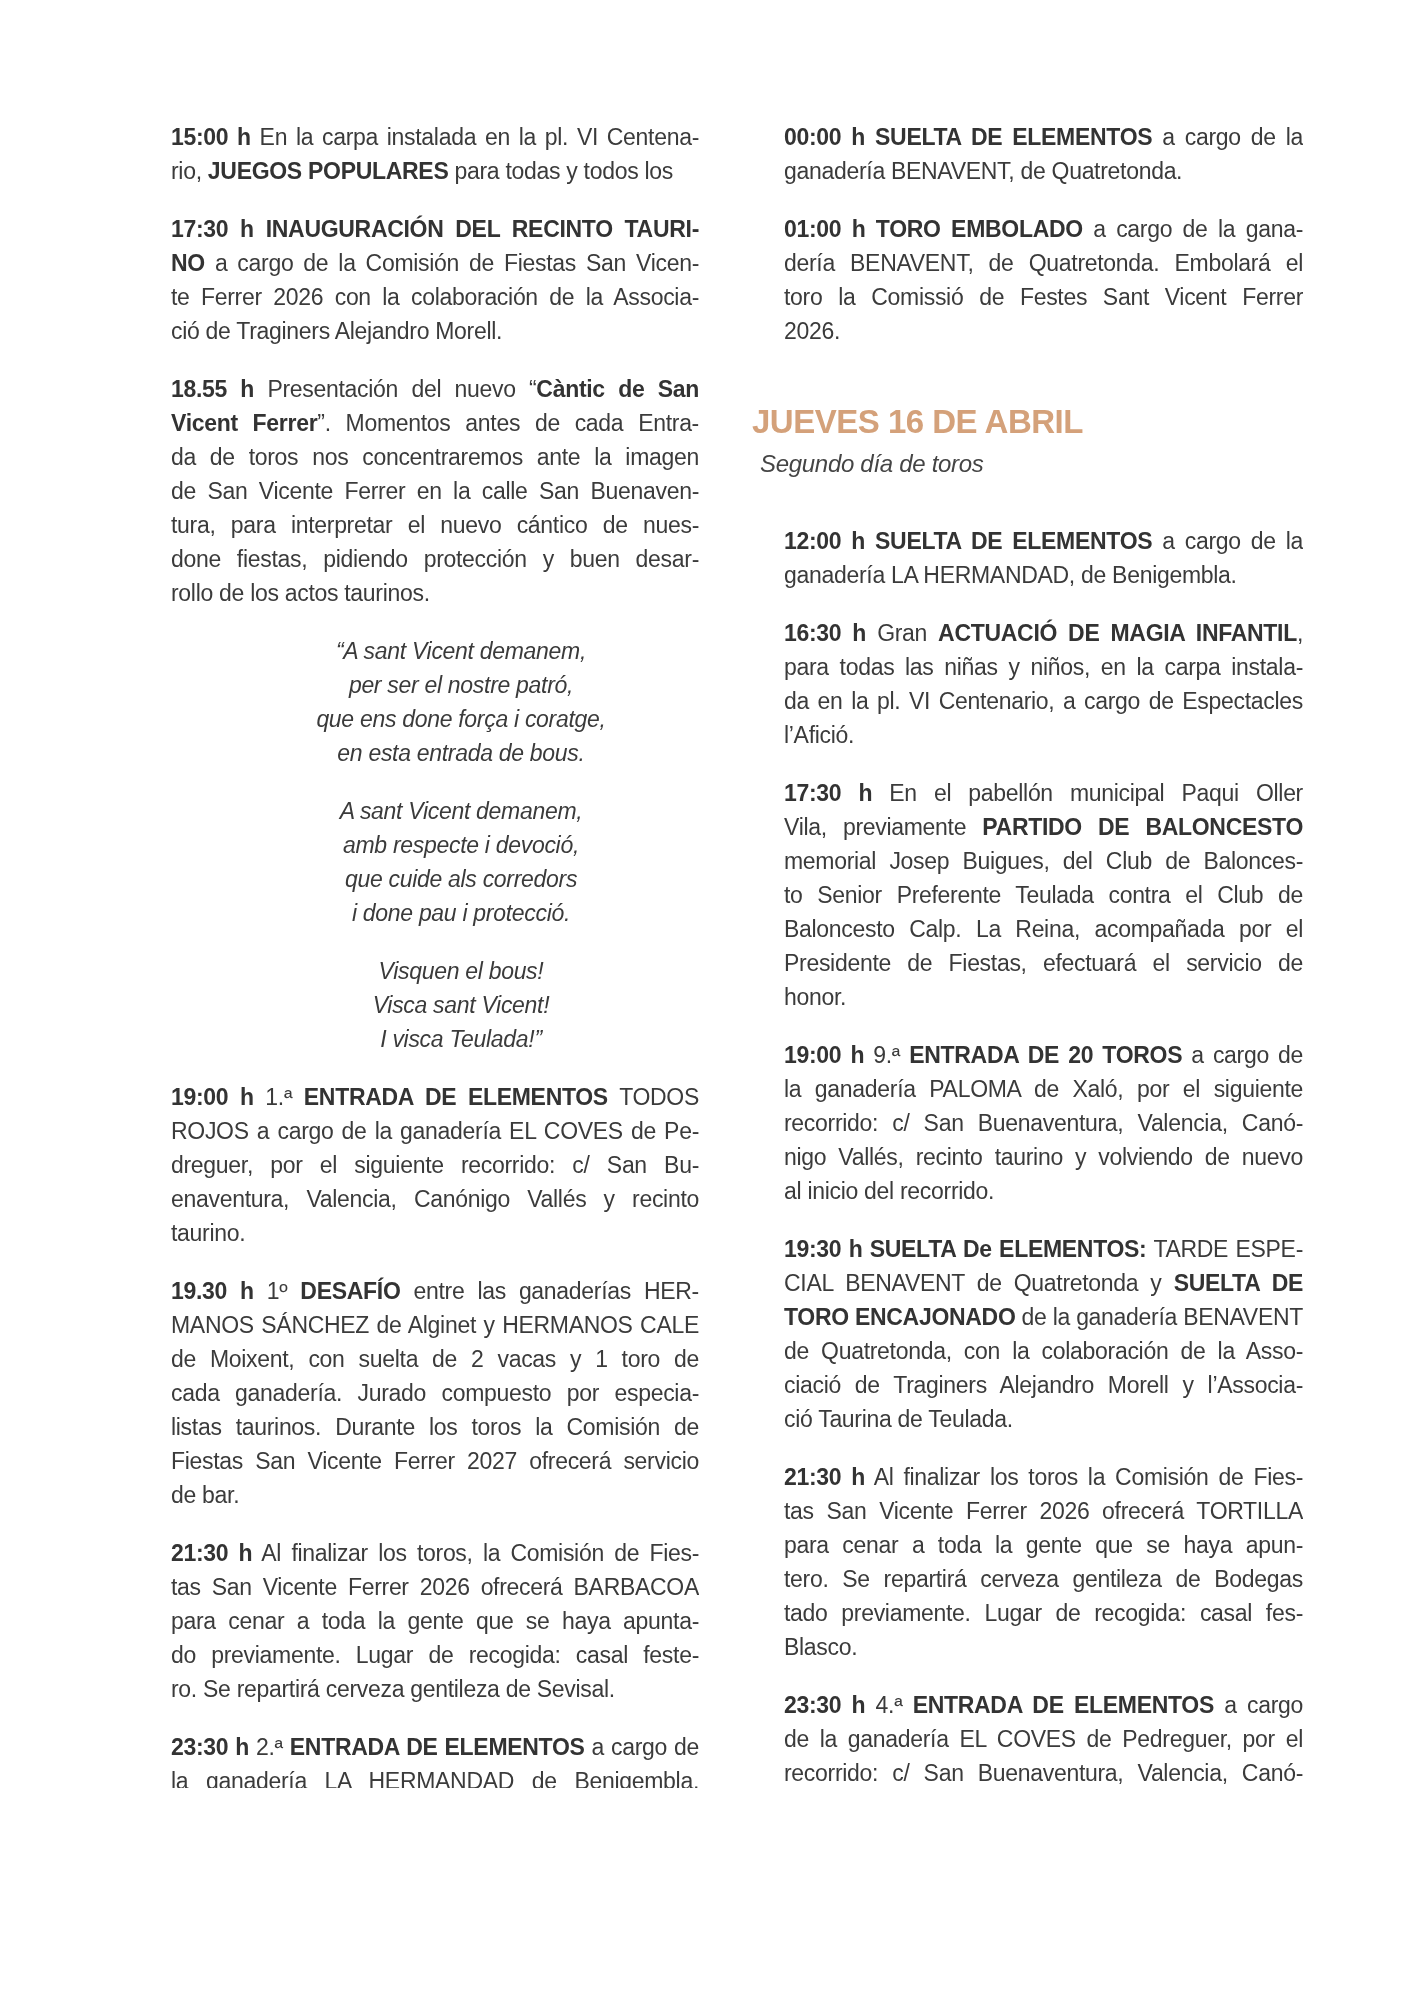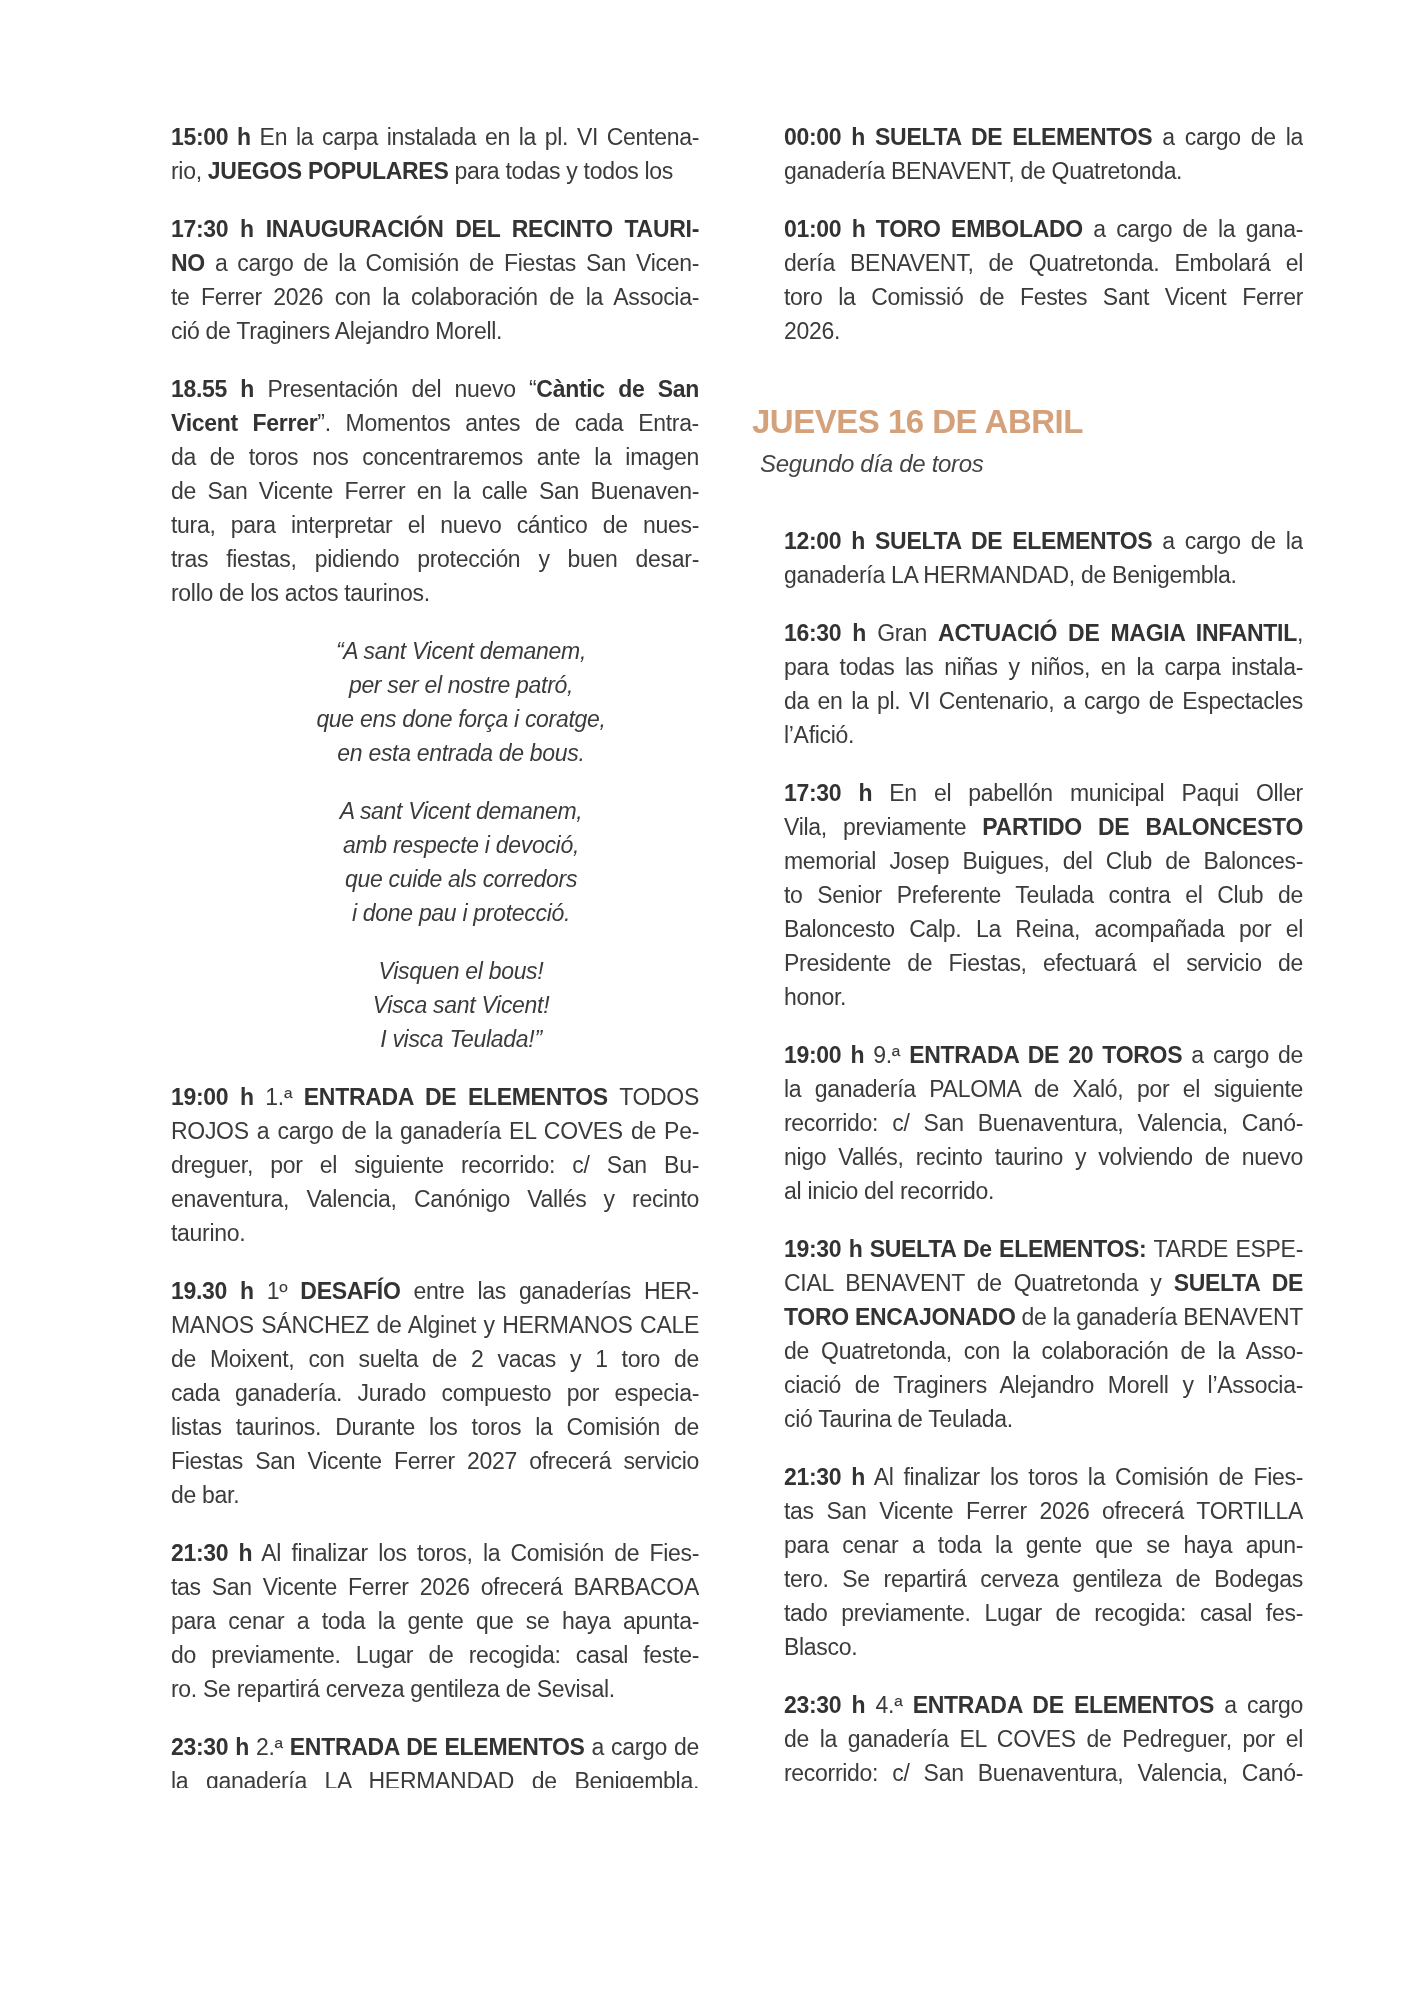--- a/index.html
+++ b/index.html
@@ -74,21 +74,21 @@
         <div class="line"><b>NO</b><span> a cargo de la Comisión de Fiestas San Vicen-</span></div>
         <div class="line"><span>te Ferrer 2026 con la colaboración de la Associa-</span></div>
         <div class="line"><span>ció de Traginers Alejandro Morell.</span></div>
       </div>
       <div class="para">
         <div class="line"><b>18.55 h</b><span> Presentación del nuevo “</span><b>Càntic de San</b></div>
         <div class="line"><b>Vicent Ferrer</b><span>”. Momentos antes de cada Entra-</span></div>
         <div class="line"><span>da de toros nos concentraremos ante la imagen</span></div>
         <div class="line"><span>de San Vicente Ferrer en la calle San Buenaven-</span></div>
         <div class="line"><span>tura, para interpretar el nuevo cántico de nues-</span></div>
-        <div class="line"><span>tras fiestas, pidiendo protección y buen desar-</span></div>
+        <div class="line"><span>done fiestas, pidiendo protección y buen desar-</span></div>
         <div class="line"><span>rollo de los actos taurinos.</span></div>
       </div>
       <div class="para verse">
         <div class="line"><span>“A sant Vicent demanem,</span></div>
         <div class="line"><span>per ser el nostre patró,</span></div>
         <div class="line"><span>que ens done força i coratge,</span></div>
         <div class="line"><span>en esta entrada de bous.</span></div>
       </div>
       <div class="para verse">
         <div class="line"><span>A sant Vicent demanem,</span></div>

